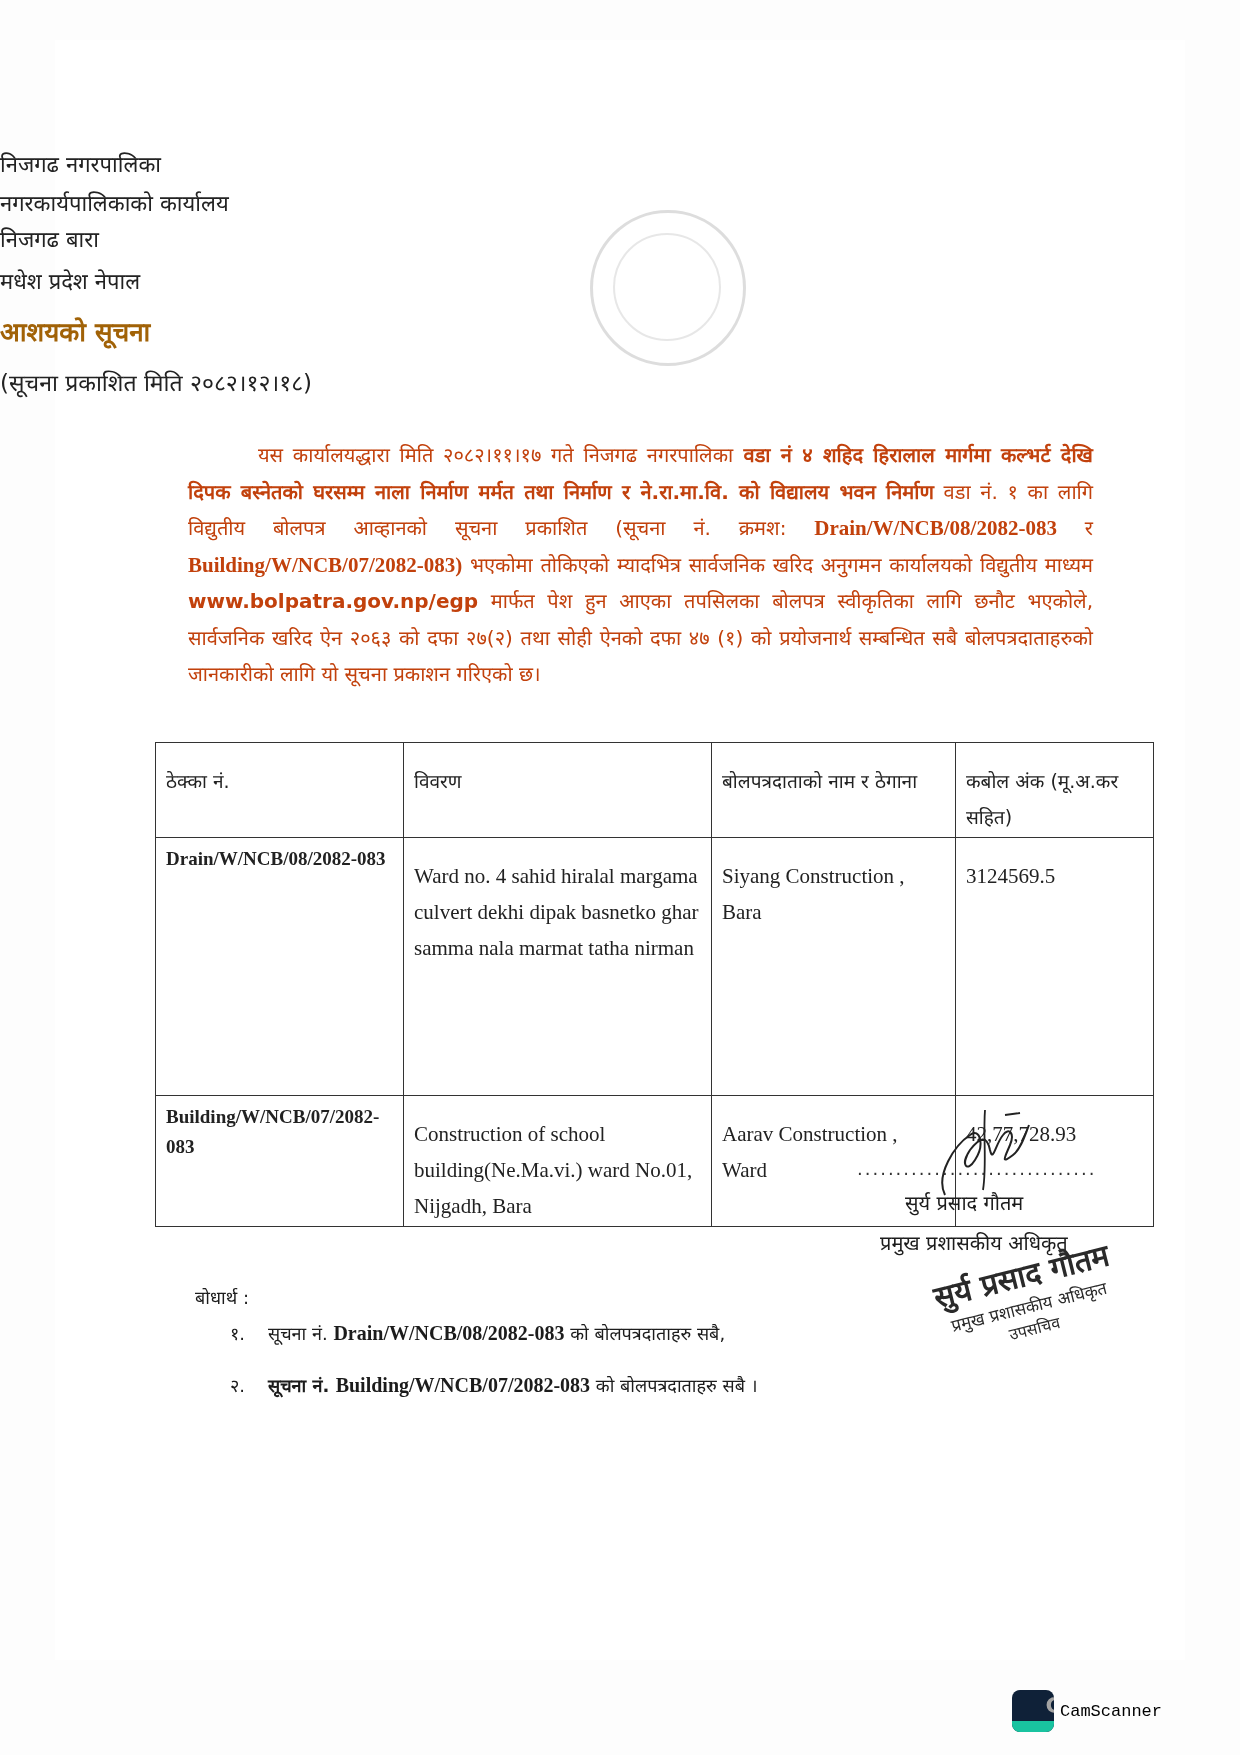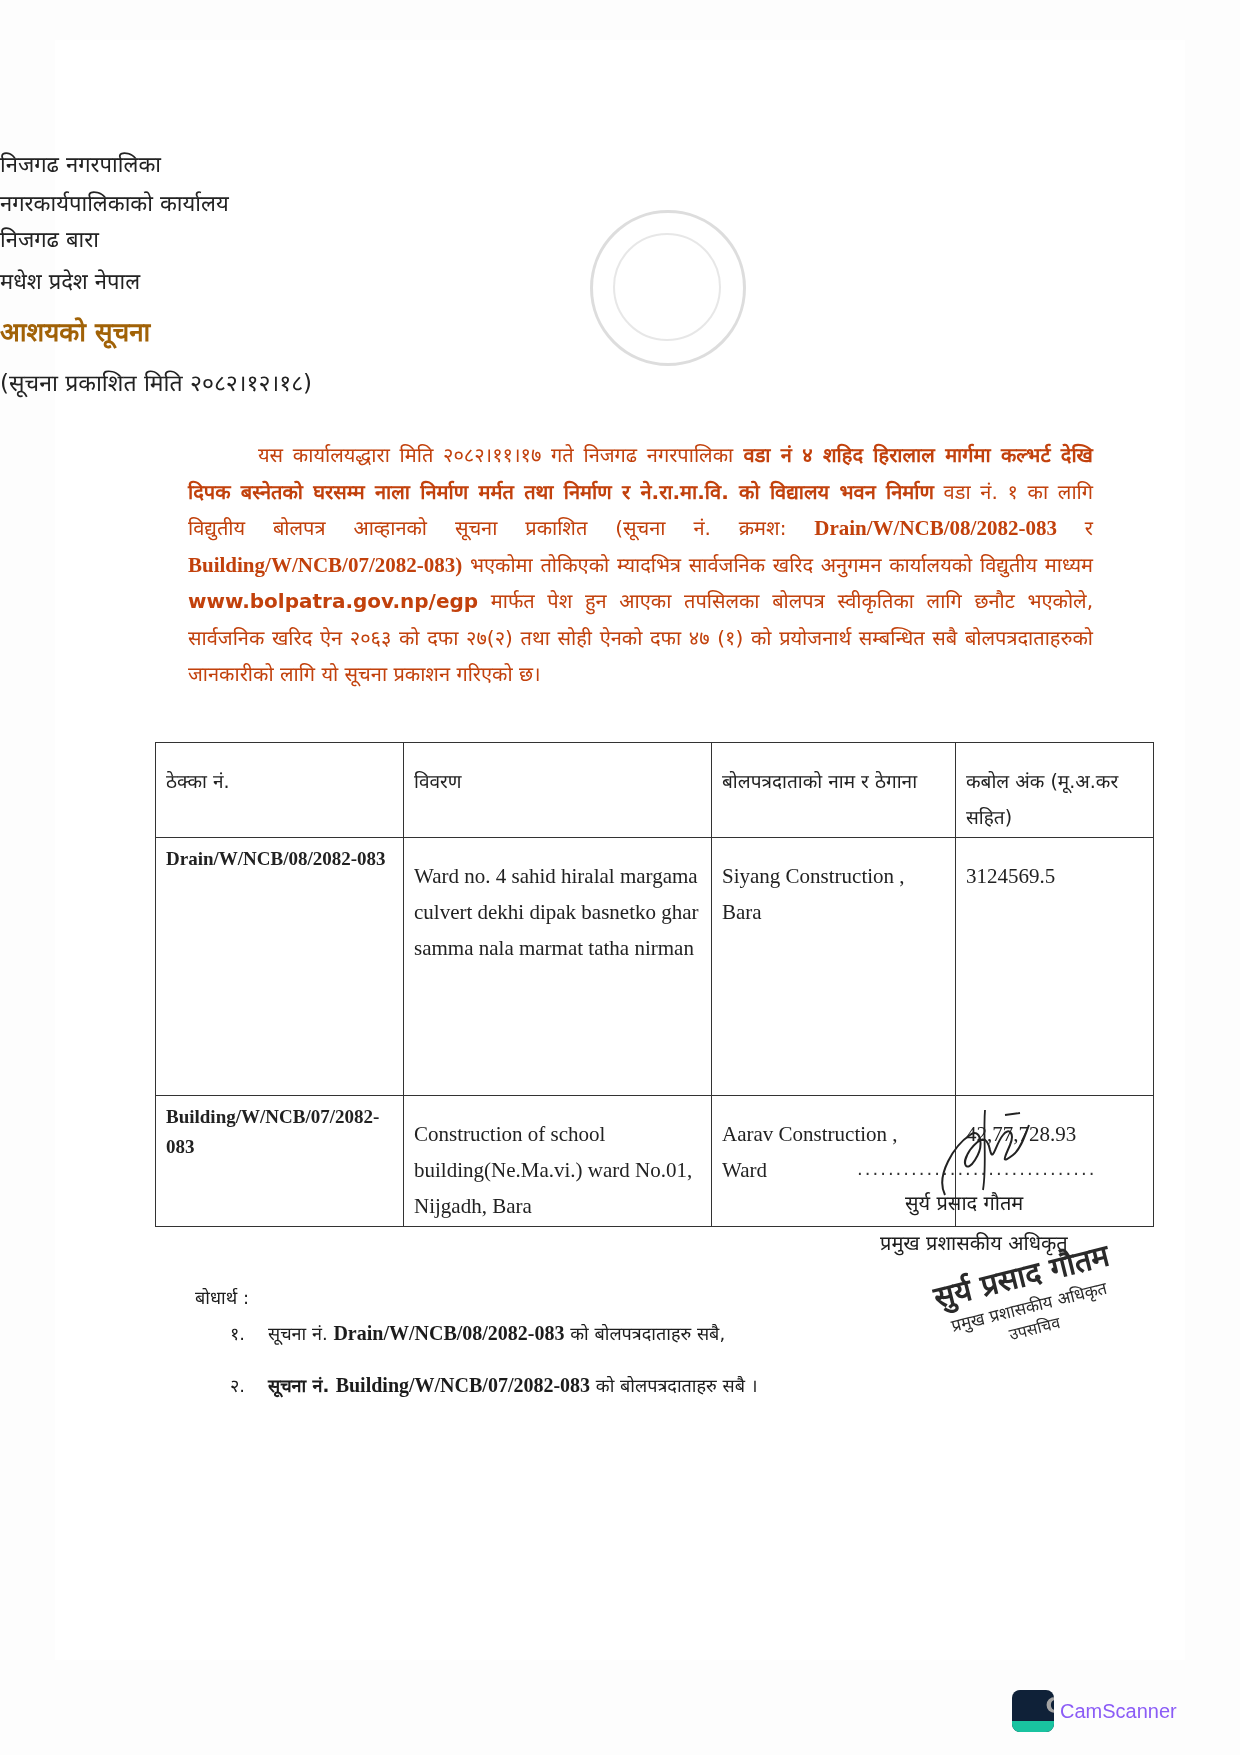--- a/index.html
+++ b/index.html
@@ -87,21 +87,21 @@
   .cs-badge {
     width: 42px; height: 42px; border-radius: 8px; overflow: hidden; position: relative;
     background: #0f2138;
   }
   .cs-badge .cs-text {
     position: absolute; left: 0; top: 3px; width: 64px; text-align: right;
     color: #a3a3a3; font-weight: bold; font-size: 22px; font-family: "DejaVu Sans", sans-serif;
     letter-spacing: -1px;
   }
   .cs-badge .cs-strip { position: absolute; left: 0; bottom: 0; width: 42px; height: 11px; background: #19c3a0; }
-  .cs-word { margin-left: 6px; font-family: Liberation Sans, sans-serif; font-size: 20px; color: #8b5cf6; }
+  .cs-word { margin-left: 6px; font-family: Liberation Mono, monospace; font-size: 17px; color: #000000; }
 </style>
 </head>
 <body>
 
 <div class="page-shade"></div>
 
 <div class="stamp">
     <div class="stamp-inner"></div>
   </div>
 

